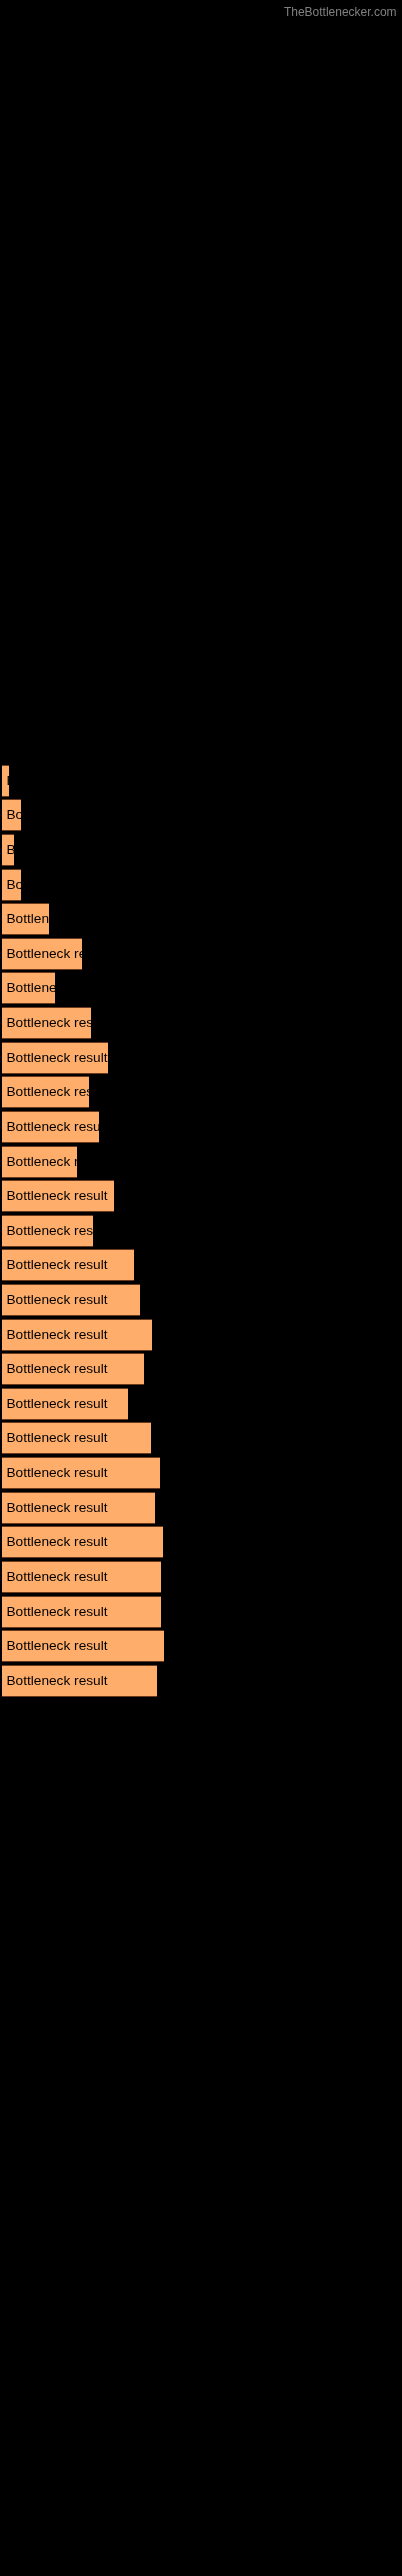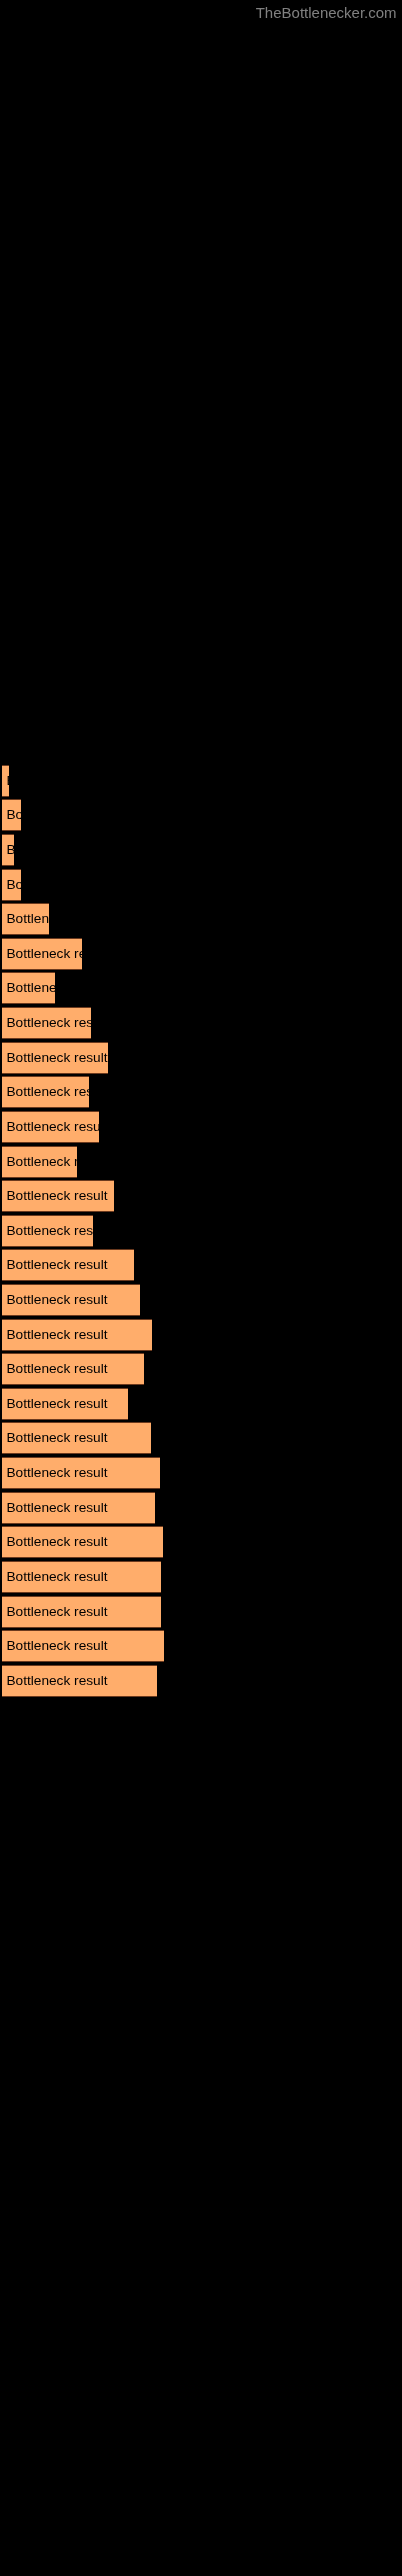--- a/index.html
+++ b/index.html
@@ -13,21 +13,21 @@
     position: relative;
     overflow: hidden;
     font-family: "Liberation Sans", sans-serif;
   }
 
   .watermark {
     position: absolute;
     top: 1.6px;
     right: 6.4px;
     color: #808080;
-    font-size: 15px;
+    font-size: 12px;
     font-family: "Liberation Sans", sans-serif;
     letter-spacing: 0px;
     white-space: nowrap;
     line-height: 21px;
   }
 
   .chart-area {
     position: absolute;
     left: 0;
     top: 0;

